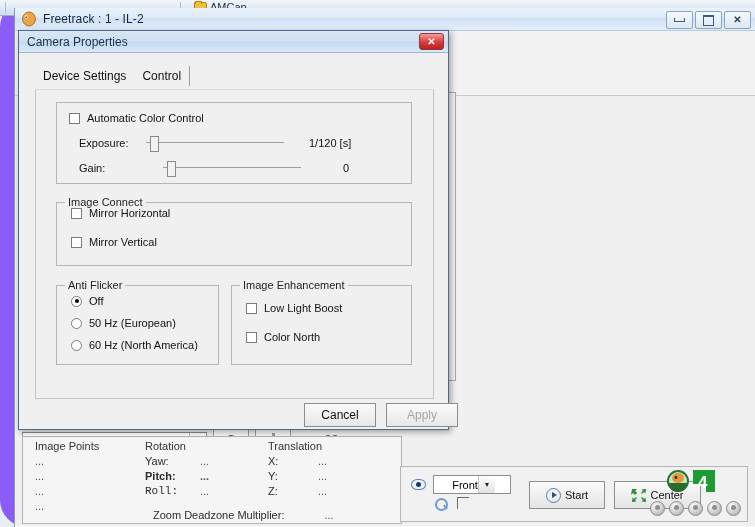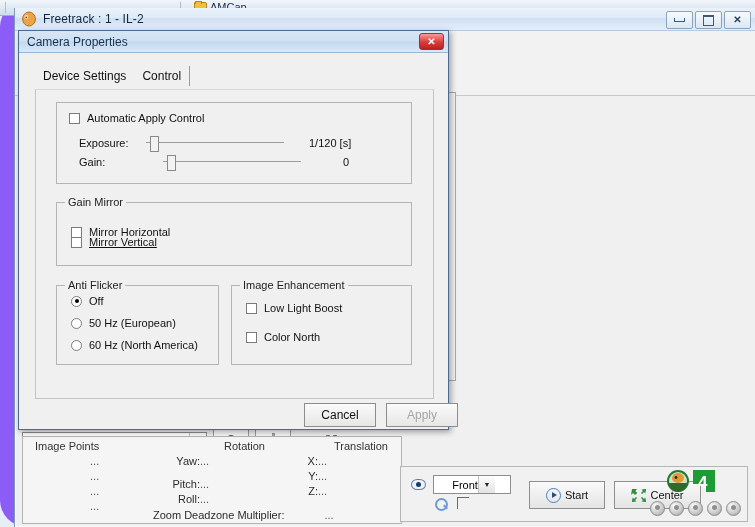--- a/index.html
+++ b/index.html
@@ -87,21 +87,21 @@
   .sqbtn{width:34px;height:22px;border:1px solid #9b9b9b;
     background:linear-gradient(to bottom,#fbfbfb,#e6e6e6);
     display:flex;align-items:center;justify-content:center;}
   .fps-lbl{font-size:11px;color:#111;}
   .fps-val{font-size:14px;color:#111;font-family:"Liberation Serif",serif;}
 
   
   #data-panel{position:absolute;left:7px;top:428px;width:380px;height:88px;
     background:#f5f5f5;border:1px solid #b4b4b4;box-sizing:border-box;
     font-size:11px;color:#2c2c2c;}
-  .dp-col{position:absolute;text-align:right;}
+  .dp-col{position:absolute;}
   .dp-hdr{font-size:11px;color:#333;}
   .dots{color:#555;}
 
   
   #ctrl-bar{position:absolute;left:385px;top:458px;width:348px;height:56px;
     background:#f1f1f1;border:1px solid #b6b6b6;box-sizing:border-box;}
   .eye{width:15px;height:11px;position:relative;}
   .eye-o{position:absolute;inset:0;border:1.5px solid #5b82b5;border-radius:50% / 60%;}
   .eye-p{position:absolute;left:5px;top:3px;width:5px;height:5px;border-radius:50%;background:#123c74;}
   .magni{width:13px;height:13px;position:relative;}
@@ -333,26 +333,26 @@
         <div class="dots" style="margin-top:3px;">...</div>
         <div class="dots" style="margin-top:3px;">...</div>
       </div>
 
       <div class="dp-col" style="left:122px;top:3px;width:120px;">
         <div class="dp-hdr">Rotation</div>
         <div style="display:flex;margin-top:3px;">
             <span style="width:55px;">Yaw:</span>
             <span class="dots">...</span>
           </div>
-        <div style="display:flex;margin-top:11px;">
+        <div style="display:flex;margin-top:3px;font-weight:bold;">
             <span style="width:55px;">Pitch:</span>
             <span class="dots">...</span>
           </div>
         <div style="display:flex;margin-top:3px;">
-            <span style="width:55px;">Roll:</span>
+            <span style="width:55px;font-family:Liberation Mono, monospace;">Roll:</span>
             <span class="dots">...</span>
           </div>
       </div>
 
       <div class="dp-col" style="left:245px;top:3px;width:120px;">
         <div class="dp-hdr">Translation</div>
         <div style="display:flex;margin-top:3px;">
             <span style="width:50px;">X:</span>
             <span class="dots">...</span>
           </div>
@@ -440,47 +440,47 @@
     <div id="dlg-tabs">
       <span class="tab">Device Settings</span>
       <span class="tab active">Control</span>
     </div>
 
     <div id="dlg-body">
 
       <div class="gbox" style="left:20px;top:12px;width:356px;height:82px;">
         <div class="row" style="left:12px;top:9px;">
           <span class="chk"></span>
-          <span>Automatic Apply Control</span>
+          <span>Automatic Color Control</span>
         </div>
         <div class="row" style="left:22px;top:33px;">
           <span style="width:60px;">Exposure:</span>
           <span class="dlg-slider">
             <span class="dlg-track"></span>
             <span class="dlg-thumb"></span>
           </span>
           <span style="margin-left:18px;">1/120 [s]</span>
         </div>
-        <div class="row" style="left:22px;top:52px;gap:24px;">
+        <div class="row" style="left:22px;top:58px;gap:24px;">
           <span style="width:60px;">Gain:</span>
           <span class="dlg-slider">
             <span class="dlg-track"></span>
             <span class="dlg-thumb"></span>
           </span>
           <span style="margin-left:18px;">0</span>
         </div>
       </div>
 
       <div class="gbox" style="left:20px;top:112px;width:356px;height:64px;">
-        <span class="gbox-lbl">Gain Mirror</span>
-        <div class="row" style="left:14px;top:23px;">
+        <span class="gbox-lbl">Image Connect</span>
+        <div class="row" style="left:14px;top:4px;">
           <span class="chk"></span>
           <span>Mirror Horizontal</span>
         </div>
-        <div class="row" style="left:14px;top:33px;text-decoration:underline;">
+        <div class="row" style="left:14px;top:33px;">
           <span class="chk"></span>
           <span>Mirror Vertical</span>
         </div>
       </div>
 
       <div class="gbox" style="left:20px;top:195px;width:163px;height:80px;">
         <span class="gbox-lbl">Anti Flicker</span>
         <div class="row" style="left:14px;top:9px;">
           <span class="rad on"></span>
           <span>Off</span>

